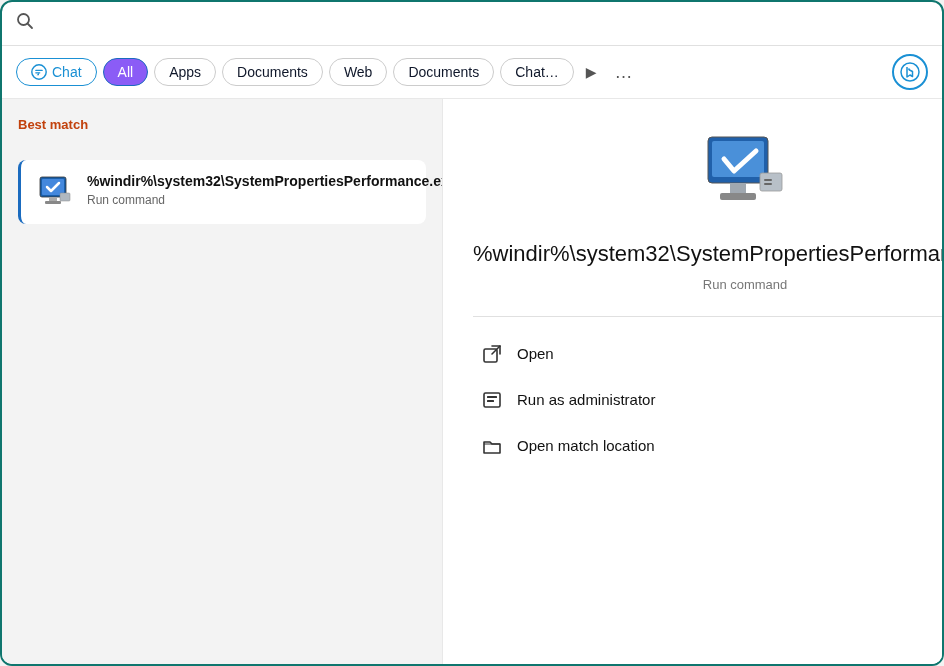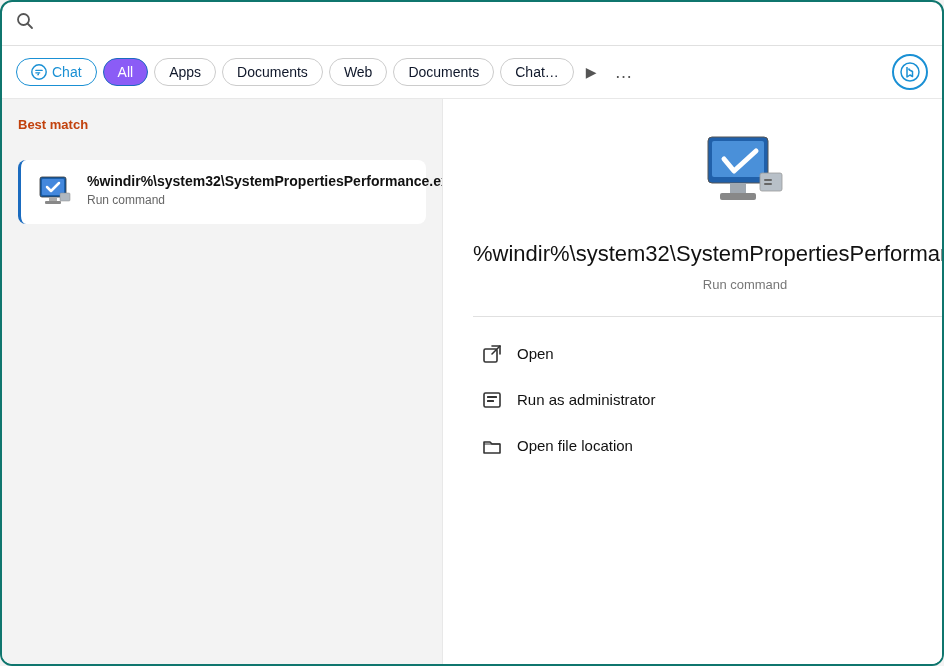--- a/index.html
+++ b/index.html
@@ -407,20 +407,20 @@
         </div>
 
         <div class="action-item">
           <div class="action-icon">
 
             <svg width="20" height="20" viewBox="0 0 20 20" fill="none">
               <path d="M2 6h6l2 2h8v9H2V6z" stroke="#333" stroke-width="1.6" fill="none" stroke-linejoin="round"></path>
               <path d="M2 8h16" stroke="#333" stroke-width="1"></path>
             </svg>
           </div>
-          <span>Open file location</span>
+          <span>Open match location</span>
         </div>
 
       </div>
     </div>
 
   </div>
 </div>
 
 </body></html>

